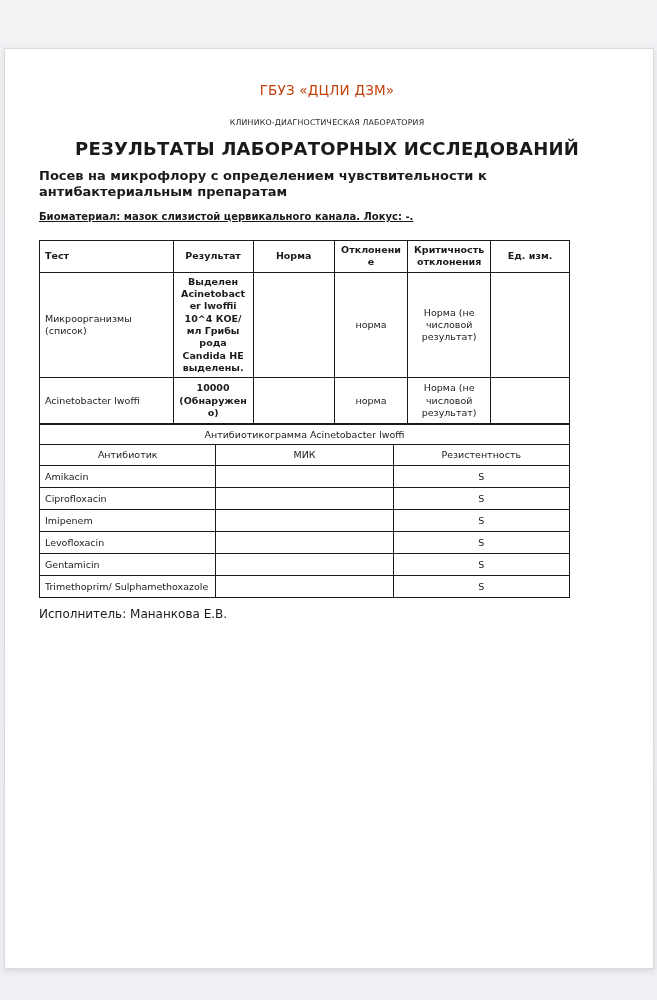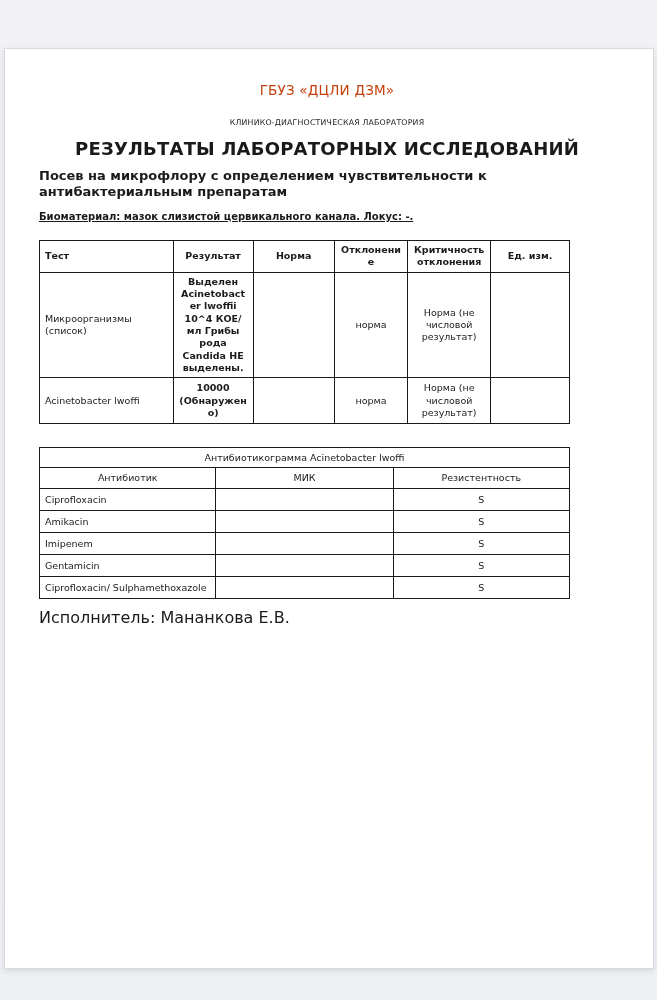--- a/index.html
+++ b/index.html
@@ -74,26 +74,26 @@
     word-wrap: break-word;
   }
   .results-table { margin-top: 18px; }
   .results-table th { font-weight: bold; height: 32px; text-align: center; }
   .results-table th.al { text-align: left; }
   .results-table tr.row-1 td { height: 76px; }
   .results-table tr.row-2 td { height: 46px; }
   .ac { text-align: center; }
   .al { text-align: left; }
   .b  { font-weight: bold; }
-  .antibiogram-table { margin-top: 23px; }
+  .antibiogram-table { }
   .antibiogram-table .tbl-title td { height: 20px; text-align: center; font-weight: normal; }
   .antibiogram-table th { font-weight: normal; height: 21px; text-align: center; }
   .antibiogram-table td { height: 22px; }
   .executor {
-    font-size: 16px;
+    font-size: 12px;
     margin-top: 9px;
     color: #1b1b1b;
   }
 </style>
 </head>
 <body>
 
 <div class="viewport">
   <div class="page-card">
     <div class="page-inner">
@@ -150,41 +150,46 @@
         <tbody>
             <tr class="tbl-title">
           <td colspan="3">Антибиотикограмма Acinetobacter lwoffi</td>
         </tr>
         <tr>
           <th>Антибиотик</th>
           <th>МИК</th>
           <th>Резистентность</th>
         </tr>
         <tr>
-          <td class="al">Ciprofloxacin</td>
+          <td class="al">Amikacin</td>
           <td class="ac"></td>
           <td class="ac">S</td>
         </tr>
         <tr>
-          <td class="al">Amikacin</td>
+          <td class="al">Ciprofloxacin</td>
           <td class="ac"></td>
           <td class="ac">S</td>
         </tr>
         <tr>
           <td class="al">Imipenem</td>
           <td class="ac"></td>
           <td class="ac">S</td>
         </tr>
         <tr>
+          <td class="al">Levofloxacin</td>
+          <td class="ac"></td>
+          <td class="ac">S</td>
+        </tr>
+        <tr>
           <td class="al">Gentamicin</td>
           <td class="ac"></td>
           <td class="ac">S</td>
         </tr>
         <tr>
-          <td class="al">Ciprofloxacin/ Sulphamethoxazole</td>
+          <td class="al">Trimethoprim/ Sulphamethoxazole</td>
           <td class="ac"></td>
           <td class="ac">S</td>
         </tr>
       </tbody>
         </table>
 
       <div class="executor">Исполнитель: Мананкова Е.В.</div>
 
     </div>
   </div>

